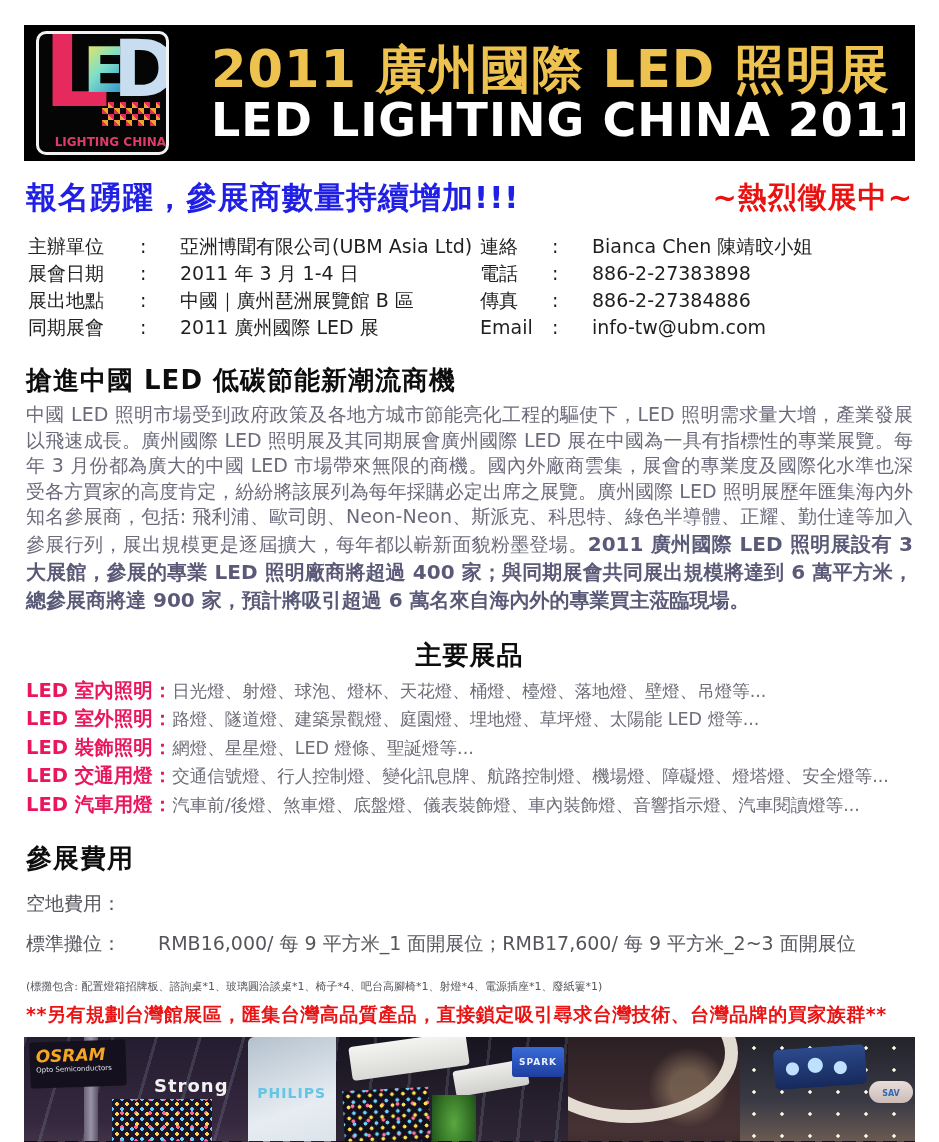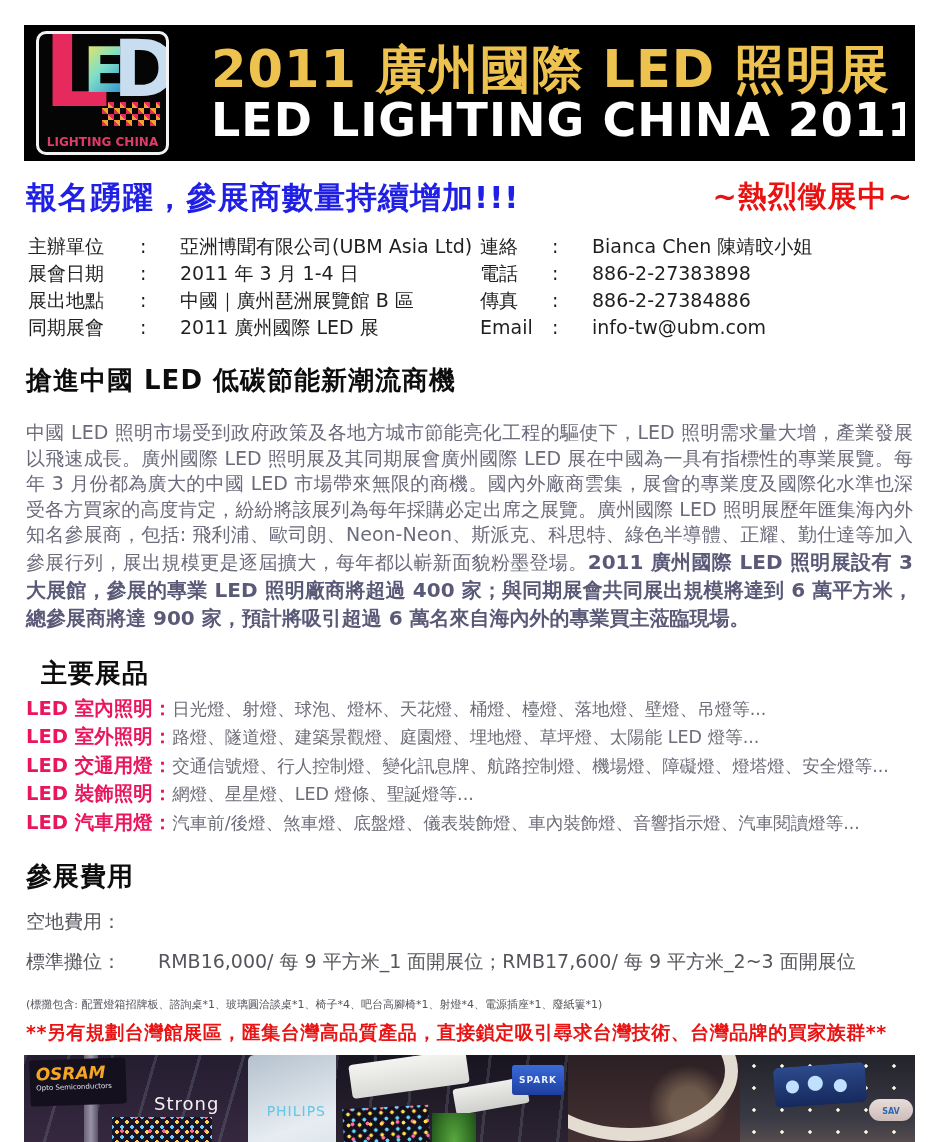--- a/index.html
+++ b/index.html
@@ -14,47 +14,47 @@
   .logo .l { position:absolute; left:4px; top:-16px; font-size:104px; font-weight:bold; color:#e62a5d; line-height:1; }
   .logo .e { position:absolute; left:44px; top:6px; font-size:62px; font-weight:bold; line-height:1;
              background:linear-gradient(135deg,#ffe34d 0%,#7fe0c8 45%,#1f7fd0 100%);
              -webkit-background-clip:text; background-clip:text; color:transparent; }
   .logo .d { position:absolute; left:74px; top:-4px; font-size:78px; font-weight:bold; color:#c9ddf0; line-height:1; }
   .logo .checker { position:absolute; right:6px; bottom:26px; width:58px; height:24px;
       background-image:
         linear-gradient(45deg,#e62a5d 25%,transparent 25%,transparent 75%,#e62a5d 75%),
         linear-gradient(45deg,#f0a22e 25%,transparent 25%,transparent 75%,#f0a22e 75%);
       background-size:12px 12px; background-position:0 0,6px 6px; }
-  .logo .sub { position:absolute; left:0; right:0; bottom:3px; text-align:center; font-size:12px;
+  .logo .sub { position:absolute; left:0; right:0; bottom:3px; text-align:right; font-size:12px;
                font-weight:bold; color:#e23a68; letter-spacing:0; white-space:nowrap; }
   .titles { margin-left:42px; overflow:hidden; }
   .title-zh { color:#edc24f; font-size:51px; font-weight:bold; line-height:1.08; letter-spacing:1px; white-space:nowrap; }
   .title-en { color:#ffffff; font-size:46px; font-weight:bold; line-height:1.02; letter-spacing:1px; white-space:nowrap; }
 
   
-  .headline-row { display:flex; justify-content:space-between; align-items:flex-start; margin:16px 2px 6px; }
+  .headline-row { display:flex; justify-content:space-between; align-items:center; margin:16px 2px 6px; }
   .headline { color:#1f1fe6; font-size:31px; font-weight:bold; letter-spacing:1px; }
   .callout  { color:#ea1111; font-size:29px; font-weight:bold; letter-spacing:1px; }
 
   
   .info { display:flex; margin:14px 4px 0; font-size:19px; color:#1f1f1f; }
   .info-col-left  { width:452px; flex:0 0 auto; }
   .info-col-right { flex:1; }
   .info-row { display:grid; line-height:27px; }
   .info-col-left  .info-row { grid-template-columns:112px 40px auto; }
   .info-col-right .info-row { grid-template-columns:72px 40px auto; }
   .info-sep { text-align:left; }
 
   
   .section-title { font-size:26px; font-weight:bold; color:#0d0d0d; letter-spacing:1px; }
-  .intro-title { margin:22px 2px 22px; }
+  .intro-title { margin:22px 2px 4px; }
   .intro-body { margin:0 2px; font-size:19px; line-height:25.5px; color:#6b6b7c; text-align:justify; }
   .intro-body .bold-part { font-weight:bold; font-size:20px; color:#5a5a78; line-height:28px; }
 
-  .products-title { margin:24px 17px 4px; }
+  .products-title { margin:24px 5px 4px;text-align:center; }
   .prod-row { display:flex; align-items:baseline; line-height:27.5px; margin:0 2px; }
   .prod-label { color:#ea155c; font-weight:bold; font-size:19.5px; white-space:nowrap; }
   .prod-items { color:#6e6e7a; font-size:17.5px; white-space:nowrap; overflow:hidden; }
 
   .fees-title { margin:22px 2px 6px; }
   .fee-row { display:flex; font-size:19px; color:#55555c; line-height:26px; margin:14px 2px; }
   .fee-label { width:132px; flex:0 0 auto; }
   .fee-note { margin:20px 2px 0; font-size:11px; color:#55555c; line-height:22px; }
   .taiwan-note { margin:4px 2px 0; font-size:19px; font-weight:bold; color:#ea1414; letter-spacing:.5px; }
 
@@ -69,29 +69,29 @@
       border-radius:3px; padding:4px 6px; transform:rotate(-2deg); }
   .photo-a .osram-sign .brand { color:#f5a623; font-weight:bold; font-style:italic; font-size:17px; }
   .photo-a .osram-sign .sub { color:#dfe3ea; font-size:7px; }
   .photo-a .ledwall { position:absolute; left:88px; top:62px; width:100px; height:58px;
       background-image:
         radial-gradient(circle,#ffd34d 1.6px,transparent 2px),
         radial-gradient(circle,#5fd0ff 1.6px,transparent 2px),
         radial-gradient(circle,#ff5f8f 1.6px,transparent 2px);
       background-size:10px 10px,10px 10px,14px 14px; background-position:0 0,5px 5px,3px 7px;
       background-color:#1c1424; }
-  .photo-a .strong { position:absolute; left:130px; top:38px; color:#f2f2f2; font-weight:normal; font-size:18px; letter-spacing:1px; }
+  .photo-a .strong { position:absolute; left:130px; top:38px; color:#f2f2f2; font-weight:bold; font-size:18px; letter-spacing:1px; }
   .photo-a .pillar { position:absolute; left:60px; top:0; width:14px; height:120px; background:linear-gradient(90deg,#6a6276,#9a92a6,#5a5266); }
   .photo-a .counter { position:absolute; left:8px; bottom:6px; width:84px; height:40px;
       background:linear-gradient(180deg,#efece6,#c9c4ba); border-radius:3px; }
   .photo-a .counter2 { position:absolute; left:150px; bottom:4px; width:46px; height:52px;
       background:linear-gradient(180deg,#e8e5df,#b9b4aa); border-radius:3px; }
   .photo-a .philips-wall { position:absolute; right:0; top:0; width:88px; height:100%;
       background:linear-gradient(160deg,#b4c1cd 0%,#e6ecf2 45%,#cdd7e0 100%); border-radius:6px 0 0 0; }
-  .photo-a .philips { position:absolute; right:10px; top:48px; color:#63c6e4; font-weight:normal; font-size:14px; letter-spacing:1px; }
+  .photo-a .philips { position:absolute; right:10px; top:48px; color:#63c6e4; font-weight:bold; font-size:14px; letter-spacing:1px; }
   .photo-a .crowd, .photo-b .crowd, .photo-c .crowd, .photo-d .crowd {
       position:absolute; left:0; right:0; bottom:0; height:64px;
       background:repeating-linear-gradient(90deg,
         rgba(12,9,16,.88) 0 13px, rgba(52,40,56,.55) 13px 20px,
         rgba(18,14,24,.92) 20px 34px, rgba(70,56,66,.45) 34px 41px); }
   .photo-b { width:232px;
     background:
       repeating-linear-gradient(96deg, rgba(140,150,165,.22) 0 3px, transparent 3px 38px),
       linear-gradient(180deg,#181420 0%,#2c2433 55%,#3c3340 100%); }
   .photo-b .ledwall { position:absolute; left:8px; top:52px; width:86px; height:70px;
@@ -211,26 +211,26 @@
   <div class="section-title products-title">主要展品</div>
   <div class="prod-row">
     <span class="prod-label">LED 室內照明：</span>
     <span class="prod-items">日光燈、射燈、球泡、燈杯、天花燈、桶燈、檯燈、落地燈、壁燈、吊燈等...</span>
   </div>
   <div class="prod-row">
     <span class="prod-label">LED 室外照明：</span>
     <span class="prod-items">路燈、隧道燈、建築景觀燈、庭園燈、埋地燈、草坪燈、太陽能 LED 燈等...</span>
   </div>
   <div class="prod-row">
+    <span class="prod-label">LED 裝飾照明：</span>
+    <span class="prod-items">網燈、星星燈、LED 燈條、聖誕燈等...</span>
+  </div>
+  <div class="prod-row">
     <span class="prod-label">LED 交通用燈：</span>
     <span class="prod-items">交通信號燈、行人控制燈、變化訊息牌、航路控制燈、機場燈、障礙燈、燈塔燈、安全燈等...</span>
-  </div>
-  <div class="prod-row">
-    <span class="prod-label">LED 裝飾照明：</span>
-    <span class="prod-items">網燈、星星燈、LED 燈條、聖誕燈等...</span>
   </div>
   <div class="prod-row">
     <span class="prod-label">LED 汽車用燈：</span>
     <span class="prod-items">汽車前/後燈、煞車燈、底盤燈、儀表裝飾燈、車內裝飾燈、音響指示燈、汽車閱讀燈等...</span>
   </div>
 
   <div class="section-title fees-title">參展費用</div>
   <div class="fee-row">
     <span class="fee-label">空地費用：</span>
   </div>

